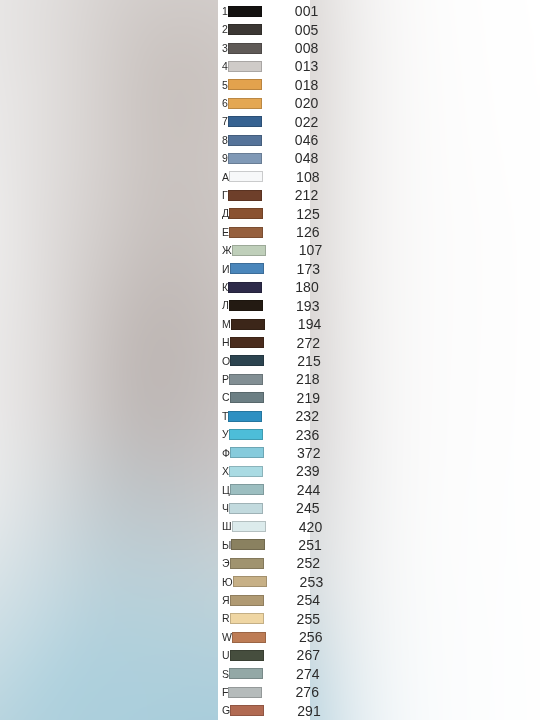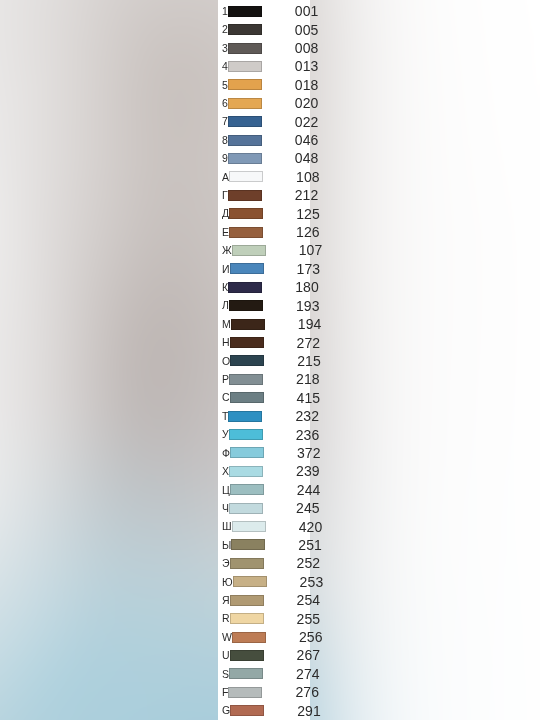--- a/index.html
+++ b/index.html
@@ -288,21 +288,21 @@
         <div class="cell-swatch">
           <span class="swatch" style="background-color: rgb(130, 143, 148);"></span>
         </div>
         <div class="cell-code">218</div>
       </div>
       <div class="row">
         <div class="cell-index">С</div>
         <div class="cell-swatch">
           <span class="swatch" style="background-color: rgb(108, 127, 132);"></span>
         </div>
-        <div class="cell-code">415</div>
+        <div class="cell-code">219</div>
       </div>
       <div class="row">
         <div class="cell-index">Т</div>
         <div class="cell-swatch">
           <span class="swatch" style="background-color: rgb(46, 144, 194);"></span>
         </div>
         <div class="cell-code">232</div>
       </div>
       <div class="row">
         <div class="cell-index">У</div>

